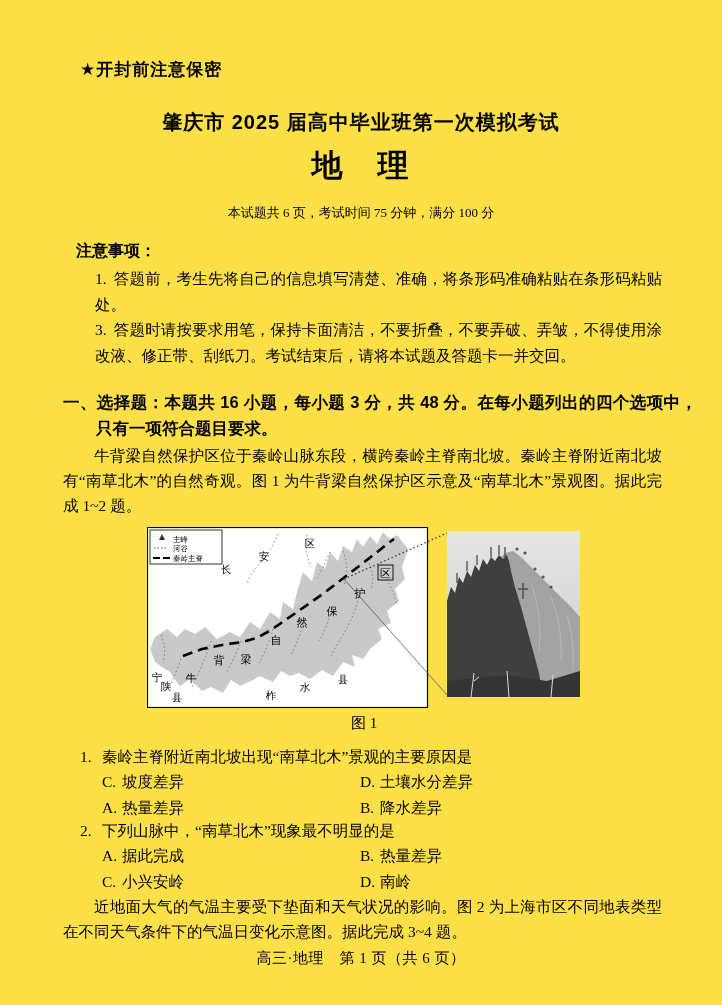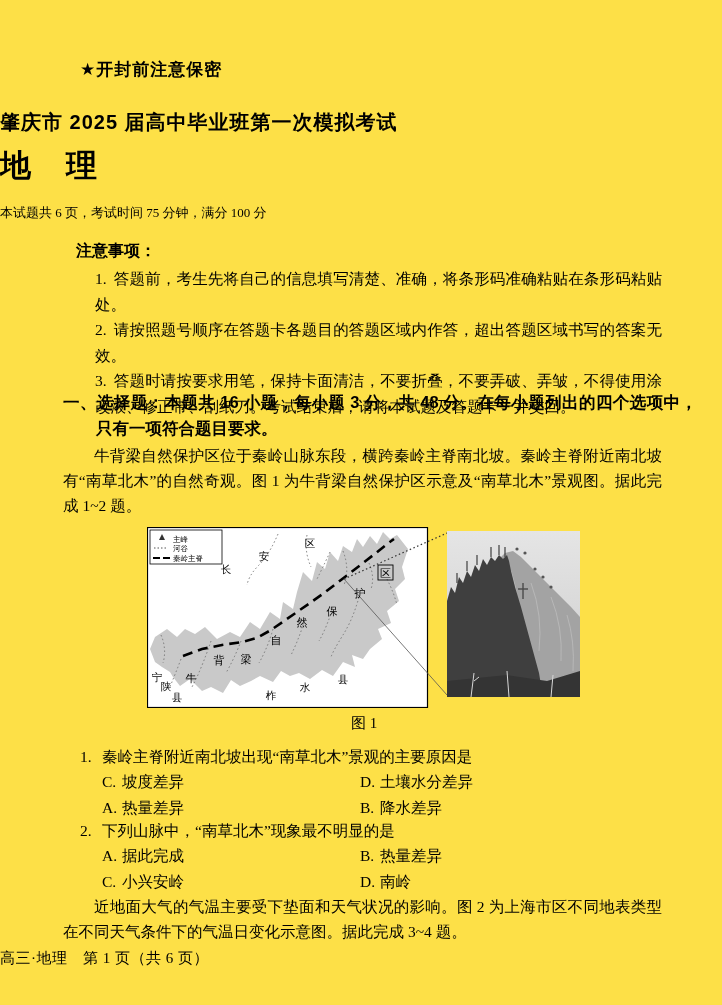--- a/index.html
+++ b/index.html
@@ -1,20 +1,20 @@
 <!DOCTYPE html>
 <html><head>
 <meta charset="utf-8">
 <style>
   html,body{margin:0;padding:0;}
   body{width:722px;height:1005px;background:#ffffff;
        font-family:"Liberation Serif","DejaVu Serif",serif;color:#000;}
   #page{position:relative;width:722px;height:1005px;background:#fde047;overflow:hidden;}
   .abs{position:absolute;}
-  .center{left:0;right:0;}
+  .center{left:0;right:0;text-align:center;}
   #security-note{left:80px;top:58px;font-family:"Liberation Sans","DejaVu Sans",sans-serif;
                  font-weight:bold;font-size:17px;letter-spacing:1px;}
   #exam-title{top:109px;font-family:"Liberation Sans","DejaVu Sans",sans-serif;
               font-weight:bold;font-size:20px;letter-spacing:1px;}
   #subject-title{top:145px;font-weight:bold;font-size:31px;letter-spacing:2px;}
   #exam-info{top:204px;font-size:13px;}
   #notices-heading{left:76px;top:241px;font-family:"Liberation Sans","DejaVu Sans",sans-serif;
                    font-weight:bold;font-size:16px;text-align:right;}
   #notices-list{left:95px;top:266px;width:567px;font-size:15.5px;line-height:25.5px;text-align:justify;}
   .notice-item .num{margin-right:7px;}
@@ -49,21 +49,20 @@
   <div id="exam-title" class="abs center">肇庆市 2025 届高中毕业班第一次模拟考试</div>
 
   <div id="subject-title" class="abs center">地　理</div>
 
   <div id="exam-info" class="abs center">本试题共 6 页，考试时间 75 分钟，满分 100 分</div>
 
   <div id="notices-heading" class="abs">注意事项：</div>
 
   <div id="notices-list" class="abs">
     <div class="notice-item"><span class="num">1.</span><span>答题前，考生先将自己的信息填写清楚、准确，将条形码准确粘贴在条形码粘贴处。</span></div>
-    <div class="notice-item"><span class="num">2.</span><span>请按照题号顺序在答题卡各题目的答题区域内作答，超出答题区域书写的答案无效。</span></div>
     <div class="notice-item"><span class="num">3.</span><span>答题时请按要求用笔，保持卡面清洁，不要折叠，不要弄破、弄皱，不得使用涂改液、修正带、刮纸刀。考试结束后，请将本试题及答题卡一并交回。</span></div>
   </div>
 
   <div id="section-heading" class="abs">一、选择题：本题共 16 小题，每小题 3 分，共 48 分。在每小题列出的四个选项中，只有一项符合题目要求。</div>
 
   <div id="passage-1" class="abs passage">牛背梁自然保护区位于秦岭山脉东段，横跨秦岭主脊南北坡。秦岭主脊附近南北坡有“南草北木”的自然奇观。图 1 为牛背梁自然保护区示意及“南草北木”景观图。据此完成 1~2 题。</div>
 
   <div id="figure-wrap" class="abs">
     <svg width="434" height="181" viewBox="0 0 434 181">
 

